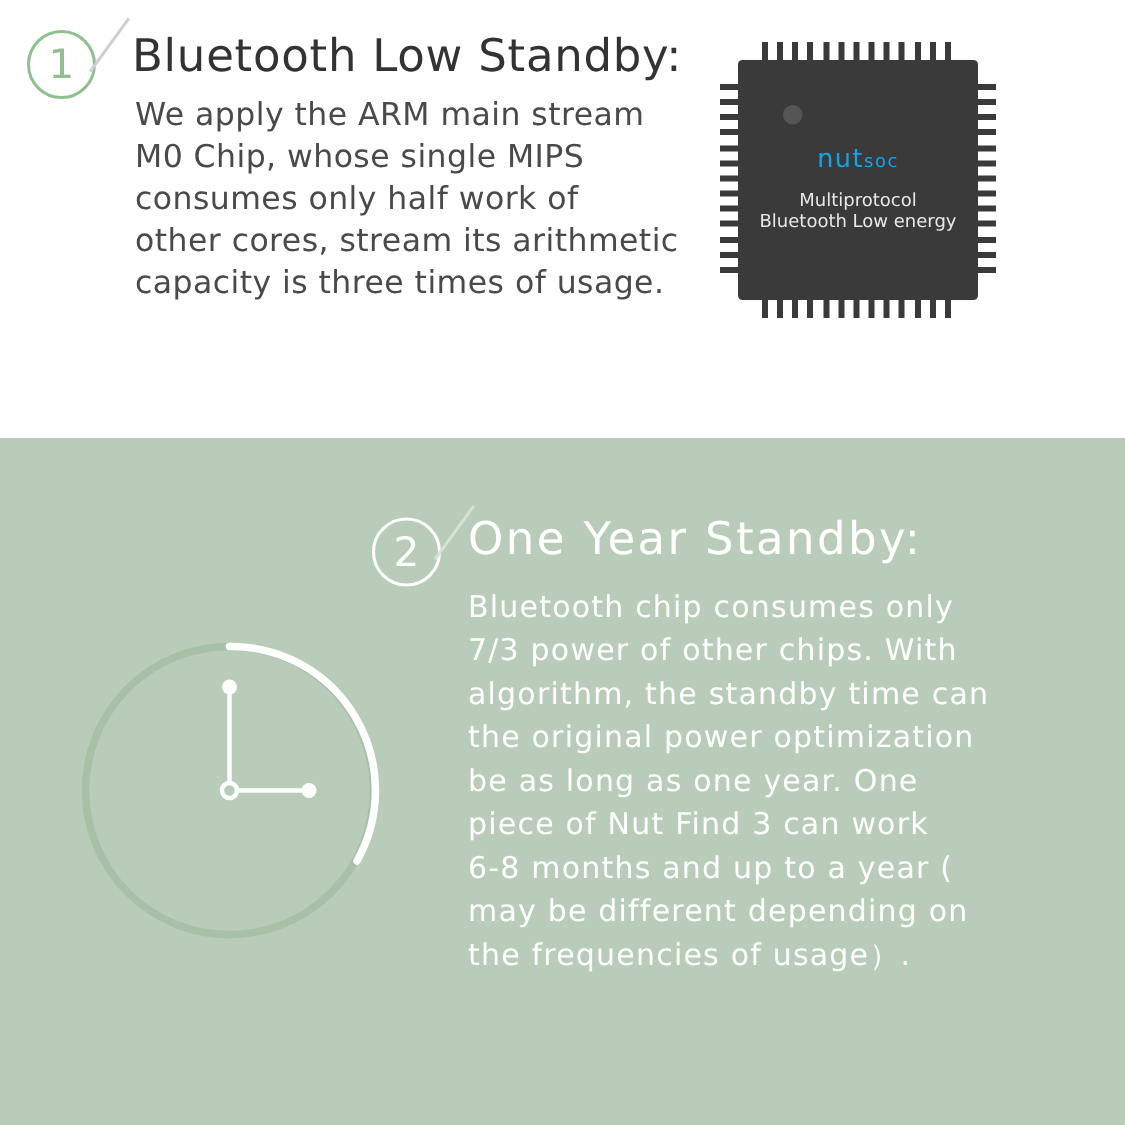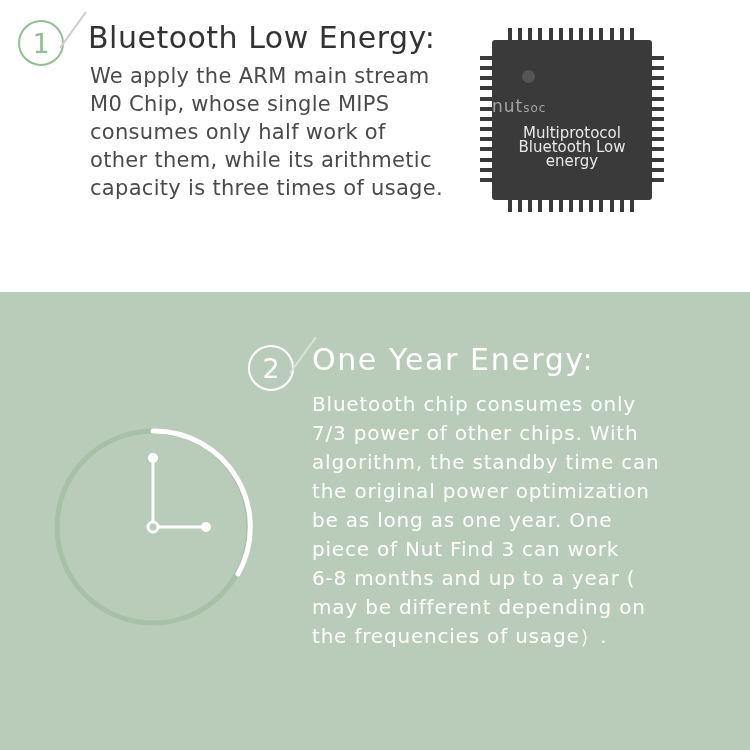--- a/index.html
+++ b/index.html
@@ -95,33 +95,34 @@
     width: 13px;
     height: 13px;
     border-radius: 50%;
     background: #555555;
   }
   .chip-brand {
     position: absolute;
     left: 0;
     top: 56px;
     width: 160px;
-    color: #a3a3a3;
+    text-align: center;
+    color: #0ea5e9;
     font-size: 17px;
     letter-spacing: 1px;
   }
   .chip-brand .soc { font-size: 12px; letter-spacing: 1px; }
   .chip-sub {
     position: absolute;
     left: 0;
     top: 86px;
     width: 160px;
     text-align: center;
     color: #e8e8e8;
-    font-size: 15px;
+    font-size: 12px;
     line-height: 14px;
   }
   .pins-top, .pins-bottom {
     position: absolute;
     left: 26px;
     width: 132px;
     height: 12px;
   }
   .pins-top { top: 0px; }
   .pins-bottom { top: 172px; }
@@ -223,27 +224,27 @@
 </head>
 <body>
 
 <div class="page">
 
   <div class="section-one">
 
     <div class="badge s1-badge">1</div>
     <div class="badge-slash s1-slash"></div>
 
-    <div class="s1-title">Bluetooth Low Energy:</div>
+    <div class="s1-title">Bluetooth Low Standby:</div>
 
     <div class="s1-body">
       <div>We apply the ARM main stream</div>
       <div>M0 Chip, whose single MIPS</div>
       <div>consumes only half work of</div>
-      <div>other them, while its arithmetic</div>
+      <div>other cores, stream its arithmetic</div>
       <div>capacity is three times of usage.</div>
     </div>
 
     <div class="chip-wrap">
       <div class="pins-top">
           <div class="pin-h" style="left: 2px;"></div>
           <div class="pin-h" style="left: 12px;"></div>
           <div class="pin-h" style="left: 22px;"></div>
           <div class="pin-h" style="left: 32px;"></div>
           <div class="pin-h" style="left: 43px;"></div>
@@ -315,21 +316,21 @@
     </div>
   </div>
 
   <div class="divider"></div>
 
   <div class="section-two">
 
     <div class="s2-badge">2</div>
     <div class="s2-slash"></div>
 
-    <div class="s2-title">One Year Energy:</div>
+    <div class="s2-title">One Year Standby:</div>
 
     <div class="s2-body">
       <div>Bluetooth chip consumes only</div>
       <div>7/3 power of other chips. With</div>
       <div>algorithm, the standby time can</div>
       <div>the original power optimization</div>
       <div>be as long as one year. One</div>
       <div>piece of Nut Find 3 can work</div>
       <div>6-8 months and up to a year (</div>
       <div>may be different depending on</div>

